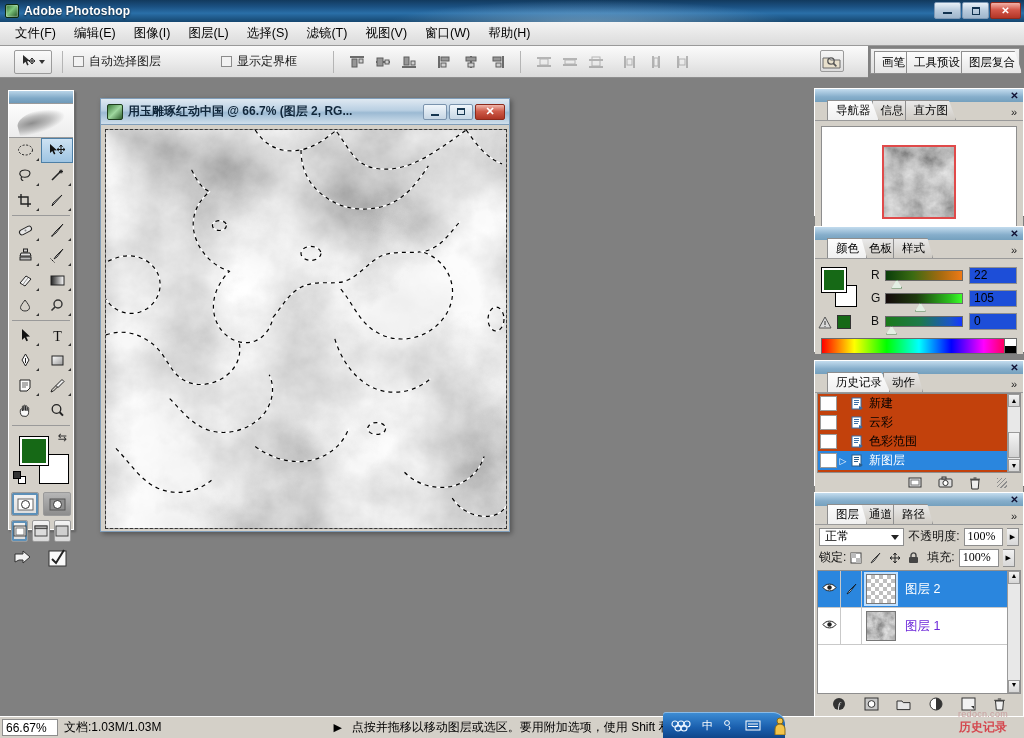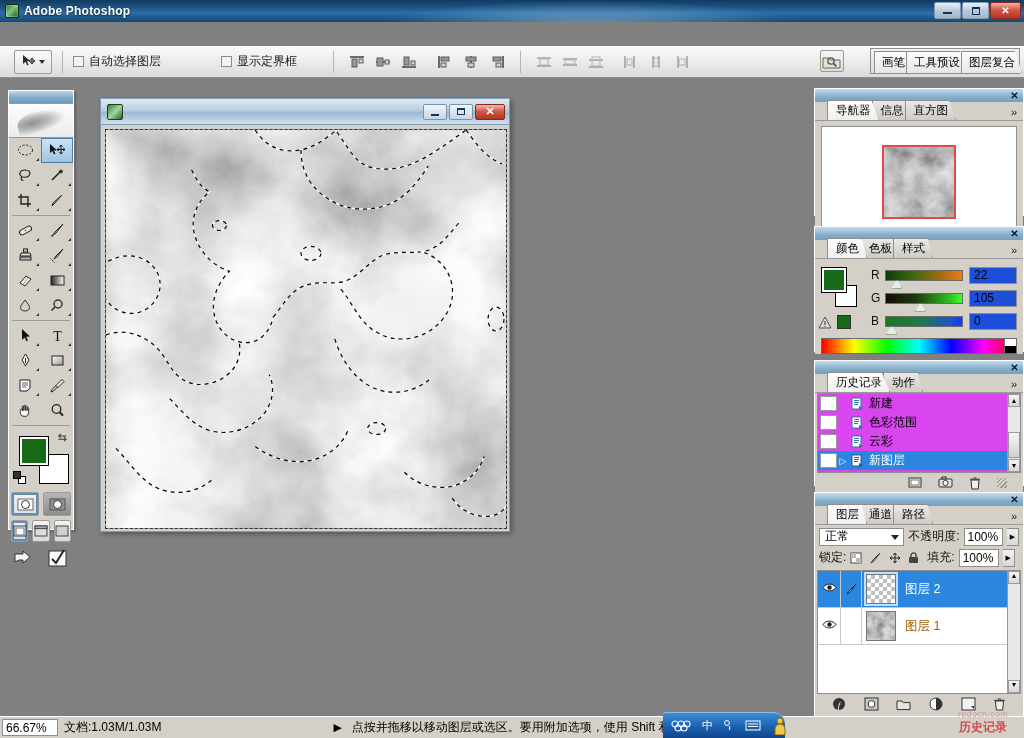--- a/index.html
+++ b/index.html
@@ -52,21 +52,21 @@
   .menubar {
     position:absolute; left:0; top:22px; width:1024px; height:24px;
     background: linear-gradient(180deg,#f4f4f4,#e6e6e6 55%,#dcdcdc);
     border-bottom:1px solid #9a9a9a;
     display:flex; align-items:center; padding-left:6px;
   }
   .menuitem { padding:3px 9px; color:#000; font-size:12.5px; white-space:nowrap;}
 
   
   .optionsbar {
-    position:absolute; left:0; top:46px; width:1024px; height:32px;
+    position:absolute; left:0; top:46px; width:868px; height:32px;
     background: linear-gradient(180deg,#fbfbfb,#eaeaea 55%,#dadada);
     border-bottom:1px solid #8e8e8e;
     display:flex; align-items:center;
   }
   .tool-current {
     margin-left:14px; width:38px;height:24px;
     background: linear-gradient(180deg,#fafafa,#e3e3e3);
     border:1px solid #9b9b9b; border-radius:2px;
     display:flex;align-items:center;justify-content:center;gap:3px;
   }
@@ -226,21 +226,21 @@
     display:flex;align-items:center;padding-left:4px;}
   .cswatch-fg { width:26px;height:26px;background:#166916;border:1px solid #000;box-shadow: inset 0 0 0 2px #fff;}
   .cswatch-bg { width:22px;height:22px;background:#fff;border:1px solid #000;}
   .spectrum { height:16px; margin:2px 6px 6px; border:1px solid #6a6a6a;
     background: linear-gradient(90deg,#ff0000,#ffff00,#00ff00,#00ffff,#0000ff,#ff00ff,#ff0000);
     position:relative;}
   .spectrum .bw { position:absolute;right:0;top:0;width:12px;height:100%;
     background:linear-gradient(180deg,#fff 50%,#000 50%); border-left:1px solid #6a6a6a;}
 
   
-  .hist-list { margin:0 2px; background:#d946ef; border:1px solid #8e8e8e; height:80px; position:relative;}
+  .hist-list { margin:0 2px; background:#c2410c; border:1px solid #8e8e8e; height:80px; position:relative;}
   .hrow { height:19px; display:flex; align-items:center; font-size:12px; color:#000; }
   .hrow.sel { background:#2a86de; color:#fff; }
   .hcheck { width:17px;height:15px;border:1px solid #9a9a9a;background:#fff;margin-left:2px;}
   .harrow { width:12px; text-align:center; font-size:9px; }
   .hicon { width:13px;height:14px;margin:0 5px 0 2px; position:relative;}
   .hscroll { position:absolute; right:0; top:0; width:13px; height:100%;
     background:#e8e8e8; border-left:1px solid #9a9a9a; }
   .hscroll .ar { height:13px; background:linear-gradient(180deg,#f4f4f4,#d6d6d6); border:1px solid #9a9a9a;
     display:flex;align-items:center;justify-content:center;font-size:7px;}
   .hscroll .thumbb { position:absolute;top:38px;left:0;right:0;height:26px;
@@ -248,39 +248,39 @@
   .pal-foot { height:19px; display:flex; align-items:center; justify-content:flex-end; gap:16px; padding-right:16px;}
 
   
   .lay-ctl { display:flex; align-items:center; height:21px; padding:2px 4px 0; gap:4px; }
   .combo { width:86px;height:18px;border:1px solid #8e8e8e;background:#fff;font-size:12px;
     display:flex;align-items:center;padding-left:5px; position:relative;}
   .combo .cv { position:absolute;right:4px;top:6px;width:0;height:0;
     border-left:4px solid transparent;border-right:4px solid transparent;border-top:5px solid #222;}
   .lab { font-size:12px; color:#111; white-space:nowrap; }
   .numbox { width:40px;height:18px;border:1px solid #8e8e8e;background:#fff;font-size:12px;
-    display:flex;align-items:center;padding-left:3px;}
+    display:flex;align-items:center;padding-left:3px;font-family:Liberation Serif, serif;}
   .spin { width:12px;height:18px;border:1px solid #8e8e8e;border-left:none;
     background:linear-gradient(180deg,#f2f2f2,#d8d8d8);display:flex;align-items:center;justify-content:center;font-size:7px;}
   .lockicons { display:flex; align-items:center; gap:7px; }
   .layer-list { margin:3px 2px 0; background:#fff; border:1px solid #8e8e8e; height:124px; position:relative;}
   .lrow { height:37px; display:flex; align-items:center; border-bottom:1px solid #c9c9c9; }
   .lrow.sel { background:#2a86de; }
   .leye { width:22px; text-align:center; }
   .llink { width:22px; height:100%; border-left:1px solid #c9c9c9; border-right:1px solid #c9c9c9;
     display:flex;align-items:center;justify-content:center;}
   .lthumb { width:30px;height:30px; margin-left:4px; border:1px solid #777; overflow:hidden; position:relative;}
   .lthumb.sel-out { box-shadow: 0 0 0 2px #bfe0ff; }
   .checker {
     background-image:
       linear-gradient(45deg,#bfbfbf 25%,transparent 25%,transparent 75%,#bfbfbf 75%),
       linear-gradient(45deg,#bfbfbf 25%,transparent 25%,transparent 75%,#bfbfbf 75%);
     background-size:8px 8px; background-position:0 0,4px 4px; background-color:#fff;
   }
-  .lname { margin-left:9px; font-size:12.5px; color:#a16207; }
+  .lname { margin-left:9px; font-size:12.5px; color:#6d28d9; }
   .lrow.sel .lname { color:#fff; }
   .lay-scroll { position:absolute; right:0; top:0; width:13px; height:100%;
     background:#e8e8e8; border-left:1px solid #9a9a9a;}
   .lay-foot { height:20px; display:flex; align-items:center; justify-content:space-around; padding:0 8px;}
 
   
   .statusbar {
     position:absolute; left:0; bottom:0; width:1024px; height:22px;
     background:#d4d0c8; border-top:1px solid #fff;
     display:flex; align-items:center; font-size:12px; color:#000;
@@ -319,20 +319,31 @@
       <div class="win-btn">
           <div class="bar"></div>
         </div>
       <div class="win-btn">
           <div class="sq2"></div>
         </div>
       <div class="win-btn close">✕</div>
     </div>
   </div>
 
+  <div class="menubar">
+    <div class="menuitem">文件(F)</div>
+    <div class="menuitem">编辑(E)</div>
+    <div class="menuitem">图像(I)</div>
+    <div class="menuitem">图层(L)</div>
+    <div class="menuitem">选择(S)</div>
+    <div class="menuitem">滤镜(T)</div>
+    <div class="menuitem">视图(V)</div>
+    <div class="menuitem">窗口(W)</div>
+    <div class="menuitem">帮助(H)</div>
+  </div>
 
   <div class="optionsbar">
     <div class="tool-current">
       <svg width="15" height="15" viewBox="0 0 15 15">
         <path d="M2 1 L2 10 L4.5 7.8 L6.2 11.5 L7.6 10.8 L6 7.2 L9.2 7 Z" fill="#2b2b2b"></path>
         <path d="M11 4 v6 M8 7 h6 M11 4 l-1.4 1.6 M11 4 l1.4 1.6 M11 10 l-1.4-1.6 M11 10 l1.4-1.6 M8 7 l1.6-1.3 M8 7 l1.6 1.3 M14 7 l-1.6-1.3 M14 7 l-1.6 1.3" stroke="#2b2b2b" stroke-width="1" fill="none"></path>
       </svg>
       <div style="width:0;height:0;border-left:3.5px solid transparent;border-right:3.5px solid transparent;border-top:4px solid #333;"></div>
     </div>
     <div class="opt-sep"></div>
@@ -684,20 +695,21 @@
       <svg width="24" height="20" viewBox="0 0 24 20">
           <rect x="3" y="3" width="17" height="15" fill="#fafafa" stroke="#333"></rect>
           <path d="M6 11 L10 15 L18 2" fill="none" stroke="#222" stroke-width="2"></path>
         </svg>
     </div>
   </div>
 
   <div class="docwin">
     <div class="doc-title">
       <div class="doc-ico"></div>
+      <span class="t">用玉雕琢红动中国 @ 66.7% (图层 2, RG...</span>
       <div class="doc-btns">
         <div class="docbtn">
             <div style="width:8px;height:2px;background:#16364f;margin-top:6px"></div>
           </div>
         <div class="docbtn">
             <div style="width:8px;height:7px;border:1px solid #16364f;border-top-width:2px"></div>
           </div>
         <div class="docbtn close">✕</div>
       </div>
     </div>
@@ -886,33 +898,33 @@
         <div class="hrow">
           <span class="hcheck"></span>
           <span class="harrow"></span>
           <span class="hicon">
             <svg width="13" height="14" viewBox="0 0 13 14">
                 <rect x="1" y="1" width="9" height="11" fill="#fff" stroke="#3a6ea5"></rect>
                 <path d="M3 3.5 h5 M3 5.5 h5 M3 7.5 h4" stroke="#3a6ea5"></path>
                 <path d="M8 9 l4 2 l-4 2 Z" fill="#3a6ea5"></path>
               </svg>
           </span>
-          <span>色彩范围</span>
+          <span>云彩</span>
         </div>
         <div class="hrow">
           <span class="hcheck"></span>
           <span class="harrow"></span>
           <span class="hicon">
             <svg width="13" height="14" viewBox="0 0 13 14">
                 <rect x="1" y="1" width="9" height="11" fill="#fff" stroke="#3a6ea5"></rect>
                 <path d="M3 3.5 h5 M3 5.5 h5 M3 7.5 h4" stroke="#3a6ea5"></path>
                 <path d="M8 9 l4 2 l-4 2 Z" fill="#3a6ea5"></path>
               </svg>
           </span>
-          <span>云彩</span>
+          <span>色彩范围</span>
         </div>
         <div class="hrow sel">
           <span class="hcheck"></span>
           <span class="harrow">▷</span>
           <span class="hicon">
             <svg width="13" height="14" viewBox="0 0 13 14">
                 <rect x="1" y="1" width="9" height="11" fill="#fff" stroke="#2a5c8a"></rect>
                 <path d="M3 3.5 h5 M3 5.5 h5 M3 7.5 h4" stroke="#2a5c8a"></path>
                 <path d="M8 9 l4 2 l-4 2 Z" fill="#2a5c8a"></path>
               </svg>

